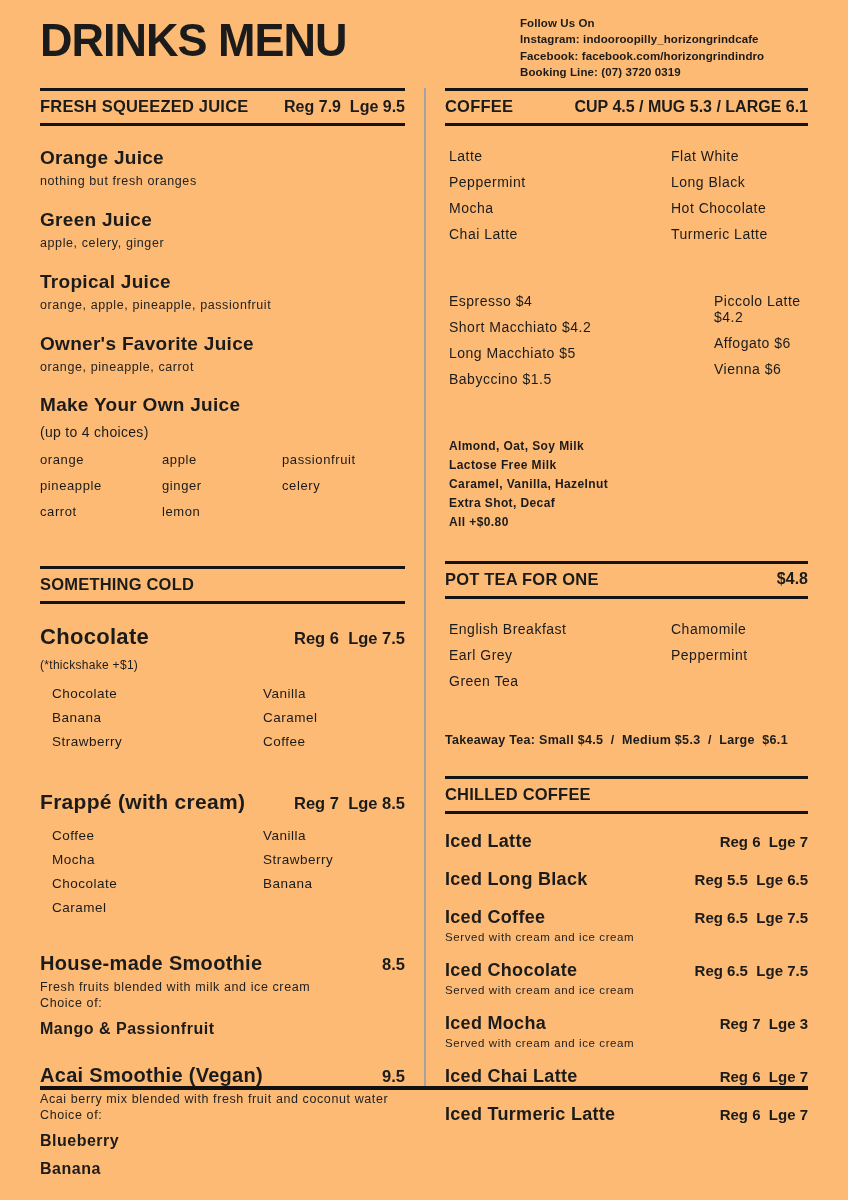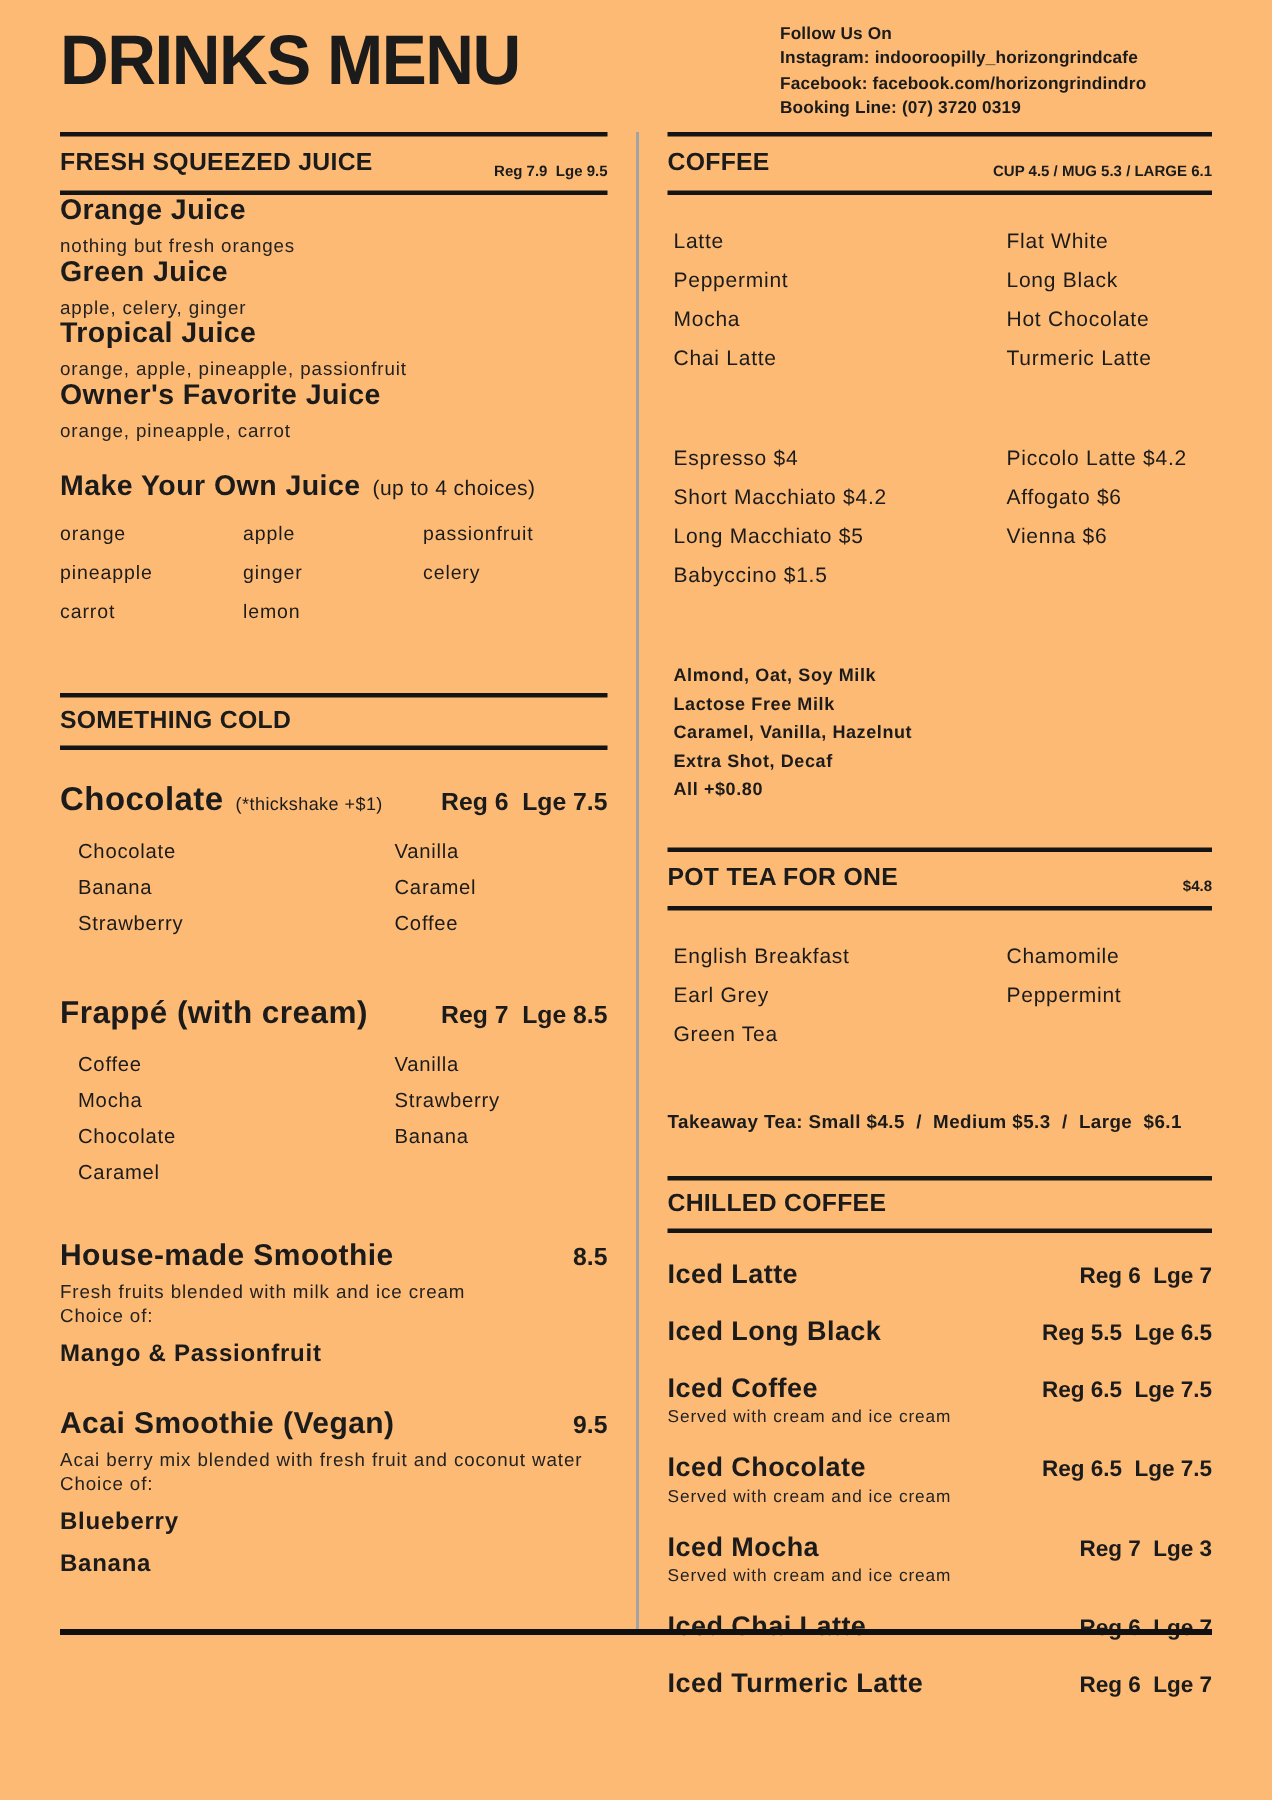--- a/index.html
+++ b/index.html
@@ -18,30 +18,30 @@
   .col-left { width:365px; }
   .v-divider { width:2px; background:#a3a3a3; margin:0 19px; }
   .col-right { flex:1; }
   
   .sec {
     border-top:3px solid #141414; border-bottom:3px solid #141414;
     display:flex; justify-content:space-between; align-items:center;
     padding:6px 0 7px 0;
   }
   .sec-title { font-size:16.5px; font-weight:bold; letter-spacing:0.2px; }
-  .sec-price { font-size:10px; font-weight:bold; white-space:pre;margin-top:12px; }
+  .sec-price { font-size:16px; font-weight:bold; white-space:pre; }
   
   .mi-name { font-size:19px; font-weight:bold; letter-spacing:0.3px; }
   .mi-desc { font-size:12.5px; letter-spacing:0.6px; margin-top:5px; color:#222; }
   .note { font-size:12px; font-weight:normal; letter-spacing:0.3px; }
   .note-lg { font-size:14px; font-weight:normal; letter-spacing:0.3px; }
   .price { font-size:16.5px; font-weight:bold; white-space:pre; }
   .row-head { display:flex; justify-content:space-between; align-items:baseline; }
-  .name-wrap { display:flex; align-items:baseline; gap:8px; }
-  .juice-item { }
+  .name-wrap { display:flex; align-items:baseline; gap:8px;flex-direction:column; }
+  .juice-item { margin-top:21px; }
   
   .myo { margin-top:20px; }
   .myo-grid { display:grid; grid-template-columns:122px 120px 1fr; row-gap:11px; margin-top:12px; font-size:13px; letter-spacing:0.6px; }
   
   .fcols { display:flex; margin-top:14px; padding-left:12px; }
   .fcol-a { width:211px; }
   .fcol-b { flex:1; }
   .fcols div { font-size:13.5px; letter-spacing:0.5px; margin-bottom:9px; }
   
   .rcols { display:flex; margin-top:22px; padding-left:4px; }
@@ -54,21 +54,21 @@
   .iced { margin-top:17px; }
   .iced .row-head .mi-name { font-size:18px; }
   .iced .price { font-size:15px; }
   .iced .mi-desc { font-size:11.5px; margin-top:3px; }
   
   .gap-cold { margin-top:47px; }
   .gap-ms { margin-top:20px; }
   .gap-frappe { margin-top:23px; }
   .gap-smoothie { margin-top:19px; }
   .gap-acai { margin-top:26px; }
-  .gap-specials { margin-top:31px; }
+  .gap-specials { margin-top:31px;gap:43px; }
   .gap-tea { margin-top:29px; }
   .gap-chilled { margin-top:29px; }
   .choices { margin-top:4px; }
   .choice { font-size:16px; font-weight:bold; letter-spacing:0.5px; margin-top:10px; }
   .bottom-rule { position:absolute; left:40px; right:40px; top:1086px; height:4px; background:#111; }
 </style>
 </head>
 <body>
 
 <div class="page">

